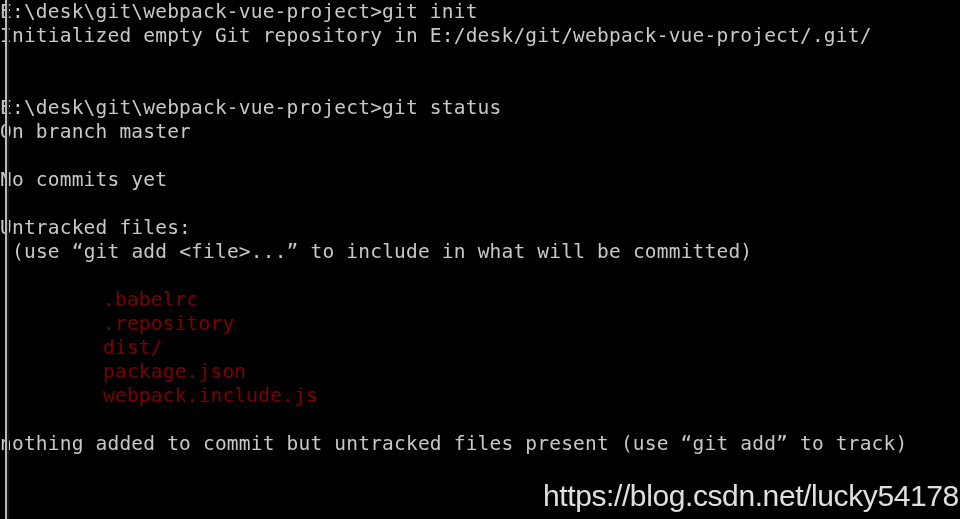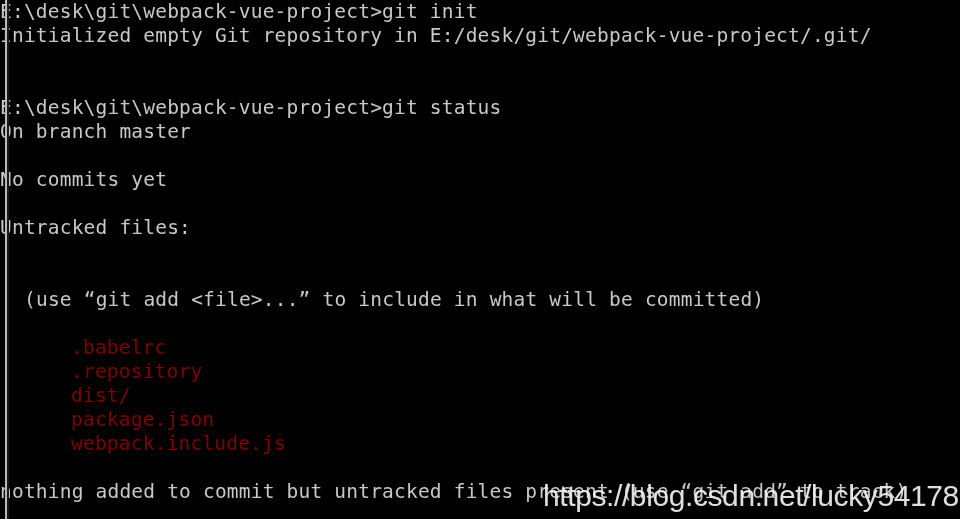--- a/index.html
+++ b/index.html
@@ -61,24 +61,24 @@
     font-family: "DejaVu Sans Mono", "Liberation Mono", monospace;
   }
   .line.blank {
     color: transparent;
   }
   .line.untracked {
     color: #800000;
   }
   .line.indent-file {
     padding-left: 71px;
+    margin-left: 32px;
   }
   .line.indent-hint {
-    padding-left: 24px;
-    margin-top: 48px;
+    padding-left: 12px;
   }
   #watermark {
     position: absolute;
     left: 543px;
     top: 480px;
     z-index: 6;
     font-family: "Liberation Sans", sans-serif;
     font-size: 30px;
     line-height: 32px;
     color: #f2f2f2;

